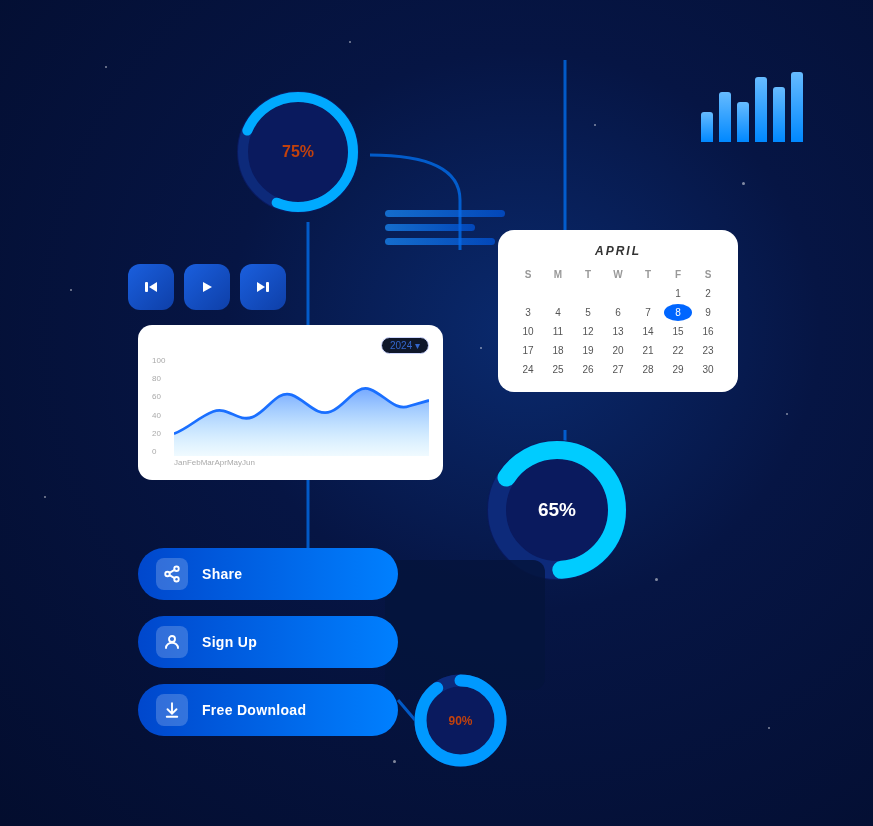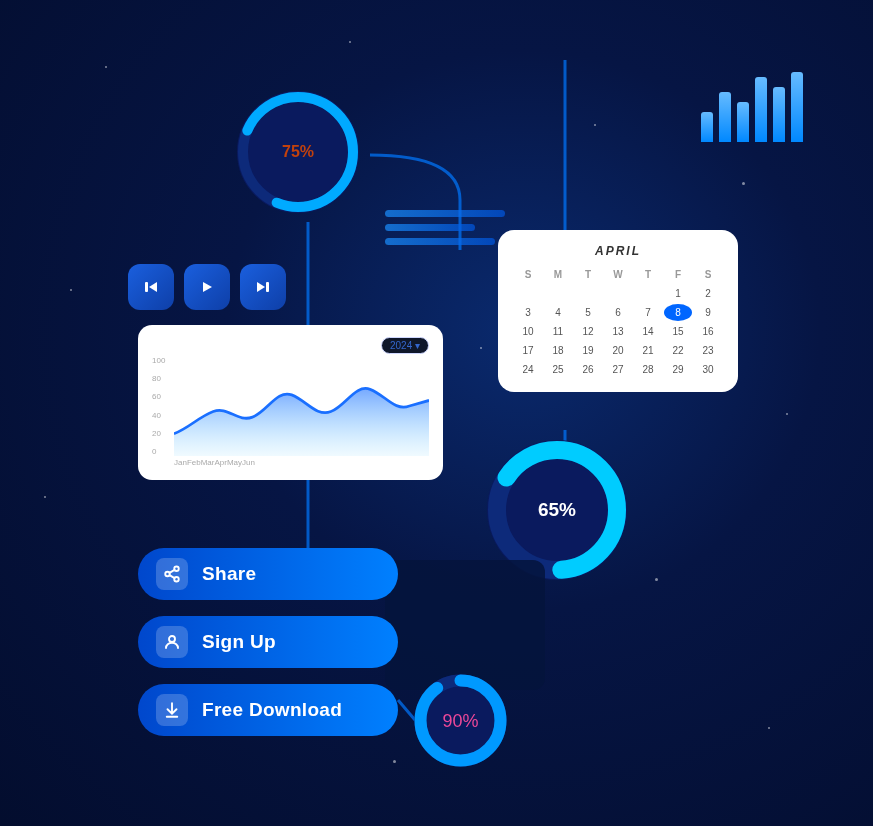--- a/index.html
+++ b/index.html
@@ -239,23 +239,23 @@
     }
     .circle-90 svg {
       width: 105px;
       height: 105px;
     }
     .circle-90-label {
       position: absolute;
       top: 50%;
       left: 50%;
       transform: translate(-50%, -50%);
-      color: #ec4899;
-      font-size: 18px;
-      font-weight: 400;
+      color: #c2410c;
+      font-size: 12px;
+      font-weight: 700;
     }
 
     
     .action-buttons {
       position: absolute;
       top: 548px;
       left: 138px;
       display: flex;
       flex-direction: column;
       gap: 16px;
@@ -276,21 +276,21 @@
       width: 32px;
       height: 32px;
       background: rgba(255,255,255,0.2);
       border-radius: 8px;
       display: flex;
       align-items: center;
       justify-content: center;
       font-size: 15px;
     }
     .action-btn-label {
-      font-size: 19px;
+      font-size: 14px;
       font-weight: 600;
       letter-spacing: 0.3px;
     }
 
     
     .conn-svg {
       position: absolute;
       top: 0;
       left: 0;
       width: 100%;

